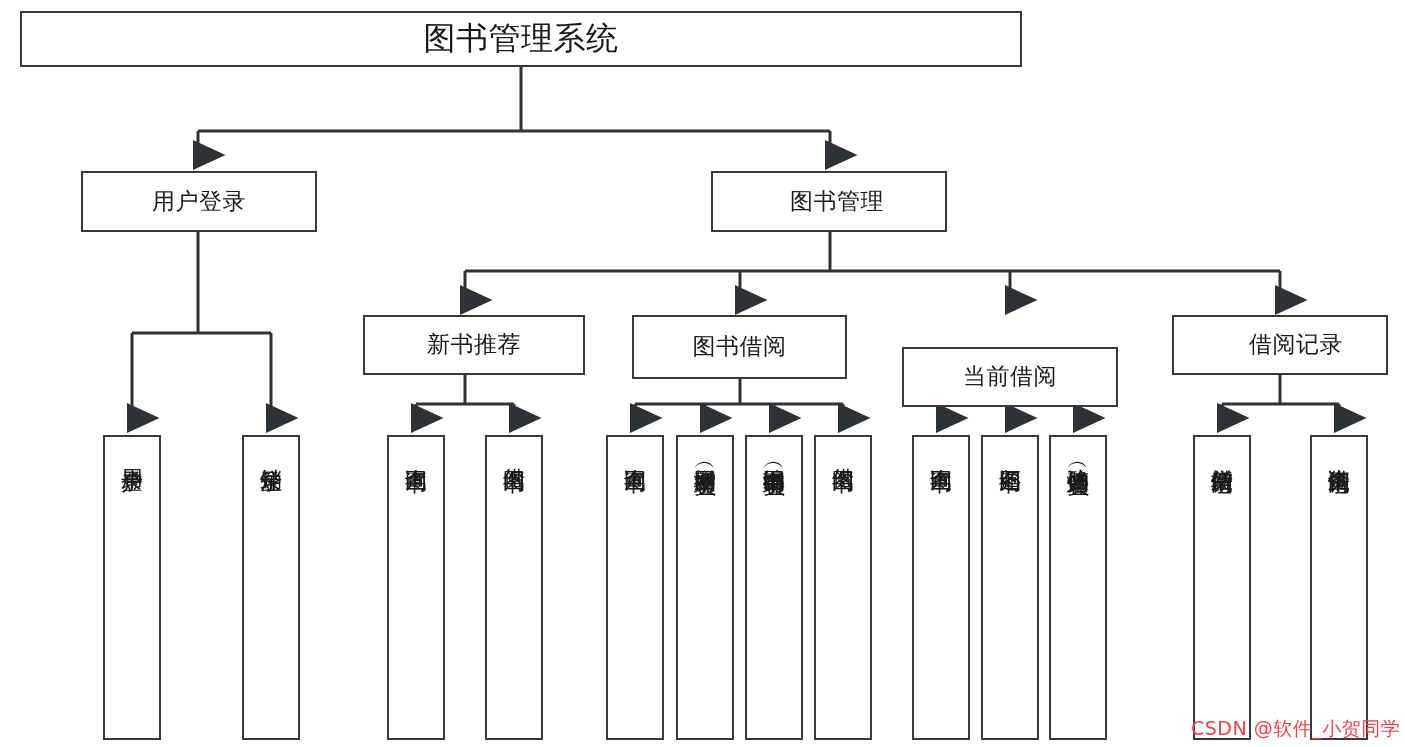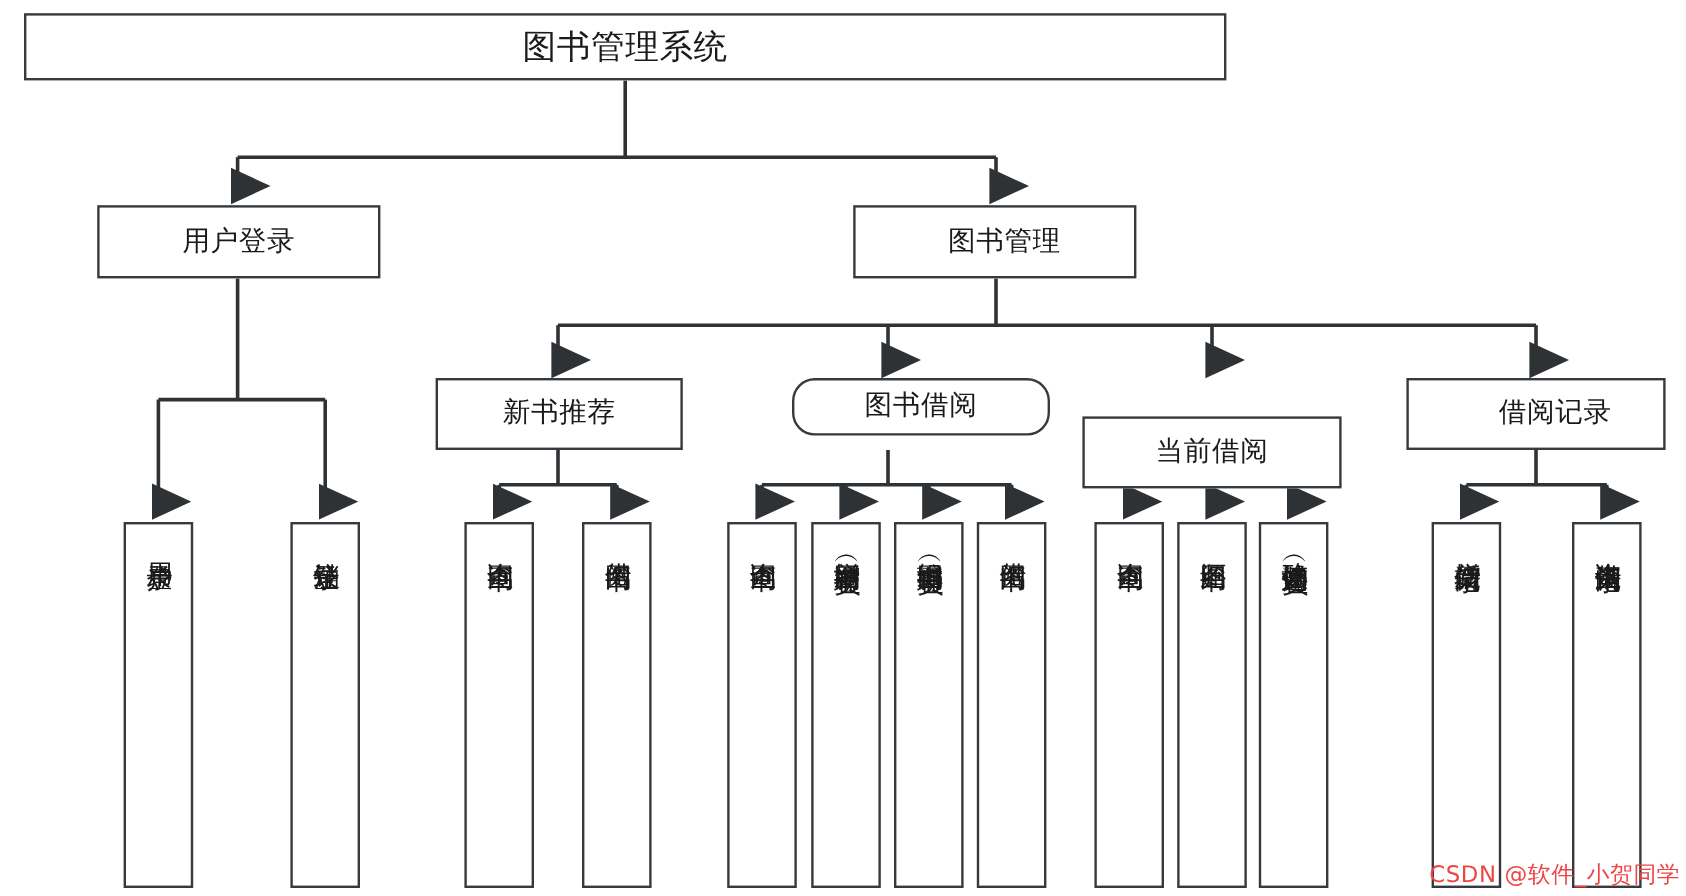--- a/index.html
+++ b/index.html
@@ -47,21 +47,21 @@
     padding-top: 14px;
   }
   .node.vert .vtext {
     writing-mode: vertical-rl;
     text-orientation: upright;
     line-height: 1.28;
     letter-spacing: 1px;
     white-space: nowrap;
   }
   .node.root {
-    font-size: 28px;
+    font-size: 32px;
   }
   .watermark {
     position: absolute;
     color: #ef4444;
     font-size: 19px;
     letter-spacing: 0.5px;
     white-space: nowrap;
     user-select: none;
   }
 </style>
@@ -125,24 +125,24 @@
     <span>图书管理系统</span>
   </div>
 
   <div class="node horiz" style="left:81px; top:171px; width:236px; height:61px;">
     <span>用户登录</span>
   </div>
   <div class="node horiz" style="left:711px; top:171px; width:236px; height:61px;padding-left:16px;">
     <span>图书管理</span>
   </div>
 
-  <div class="node horiz" style="left:363px; top:315px; width:206px; height:60px;">
+  <div class="node horiz" style="left:363px; top:315px; width:222px; height:60px;">
     <span>新书推荐</span>
   </div>
-  <div class="node horiz" style="left:660px; top:315px; width:215px; height:48px;border-radius:19px;">
+  <div class="node horiz" style="left:632px; top:315px; width:215px; height:64px;">
     <span>图书借阅</span>
   </div>
   <div class="node horiz" style="left:902px; top:315px; width:216px; height:60px;margin-top:32px;">
     <span>当前借阅</span>
   </div>
   <div class="node horiz" style="left:1172px; top:315px; width:216px; height:60px;padding-left:32px;">
     <span>借阅记录</span>
   </div>
 
   <div class="node vert" style="left:103px; top:435px; width:58px; height:305px;">

